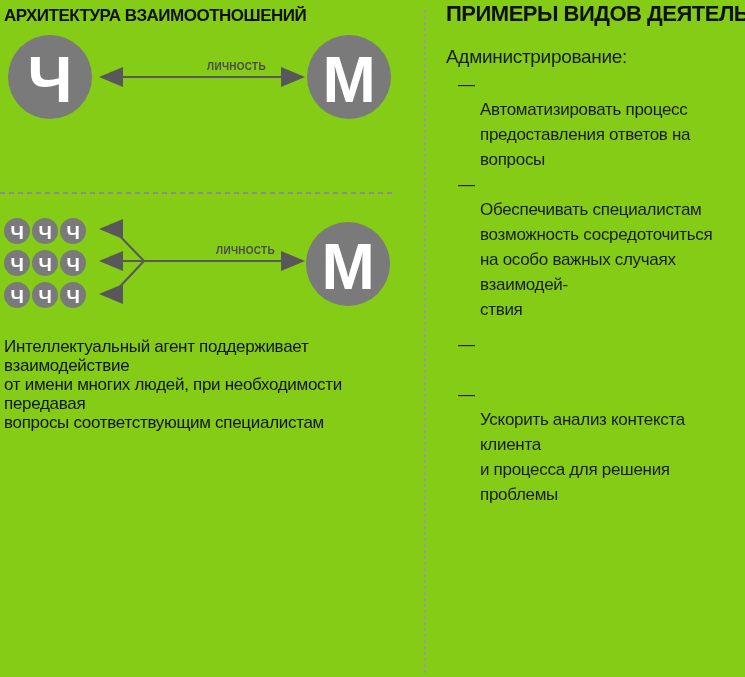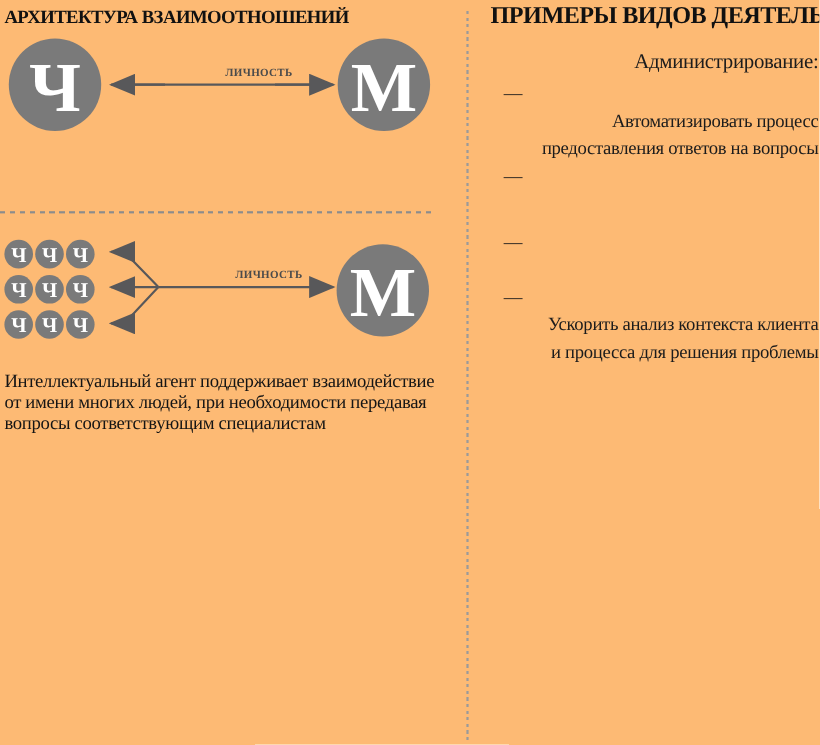--- a/index.html
+++ b/index.html
@@ -1,19 +1,19 @@
 <!DOCTYPE html>
 <html><head>
 <meta charset="utf-8">
 <style>
   * { margin:0; padding:0; box-sizing:border-box; }
   html,body { background:#ffffff; }
   #stage {
-    position:relative; width:745px; height:677px; background:#fdba74;
-    font-family:Liberation Serif, serif; color:#1c1c1c;
+    position:relative; width:745px; height:677px; background:#84cc16;
+    font-family:Liberation Sans, sans-serif; color:#1c1c1c;
     letter-spacing:-0.2px; overflow:hidden;
   }
   .panel-title {
     position:absolute; font-size:17px; font-weight:bold; letter-spacing:-0.5px;
     white-space:nowrap; color:#111;
   }
   
   .circle {
     position:absolute; background:#7a7a7a; border-radius:50%;
     display:flex; align-items:center; justify-content:center;
@@ -49,21 +49,21 @@
   .v-divider {
     position:absolute; left:424px; top:10px; width:2px; height:665px;
     background:repeating-linear-gradient(180deg,#9a9a9a 0 3px,transparent 3px 6px);
   }
   
   .right-col { position:absolute; left:446px; top:0; width:298px; }
   .right-col .panel-title-inner {
     font-size:22px; font-weight:bold; letter-spacing:-0.5px; margin-top:6px;
     line-height:16px; white-space:nowrap; color:#111;
   }
-  .section { margin-top:10px;text-align:right; }
+  .section { margin-top:10px; }
   .section.first { margin-top:22px; }
   .section-heading { font-size:19px; font-weight:400; line-height:25px; margin-bottom:3px; letter-spacing:-0.3px; }
   .item {
     position:relative; padding-left:34px; font-size:17px; line-height:25px;
     white-space:pre-line; letter-spacing:-0.3px;
   }
   .item .dash { position:absolute; left:12px; top:0; white-space:nowrap; }
 </style>
 </head>
 <body>
@@ -151,21 +151,24 @@
   <div class="right-col">
     <div class="panel-title-inner">ПРИМЕРЫ ВИДОВ ДЕЯТЕЛЬНОСТИ</div>
 
     <div class="section first">
       <div class="section-heading">Администрирование:</div>
       <div class="item">
         <span class="dash">—</span><span>Автоматизировать процесс
 предоставления ответов на вопросы</span>
       </div>
       <div class="item">
-        <span class="dash">—</span>
+        <span class="dash">—</span><span>Обеспечивать специалистам
+возможность сосредоточиться
+на особо важных случаях взаимодей-
+ствия</span>
       </div>
     </div>
 
     <div class="section">
       <div class="item">
         <span class="dash">—</span>
       </div>
       <div class="item">
         <span class="dash">—</span><span>Ускорить анализ контекста клиента
 и процесса для решения проблемы</span>

